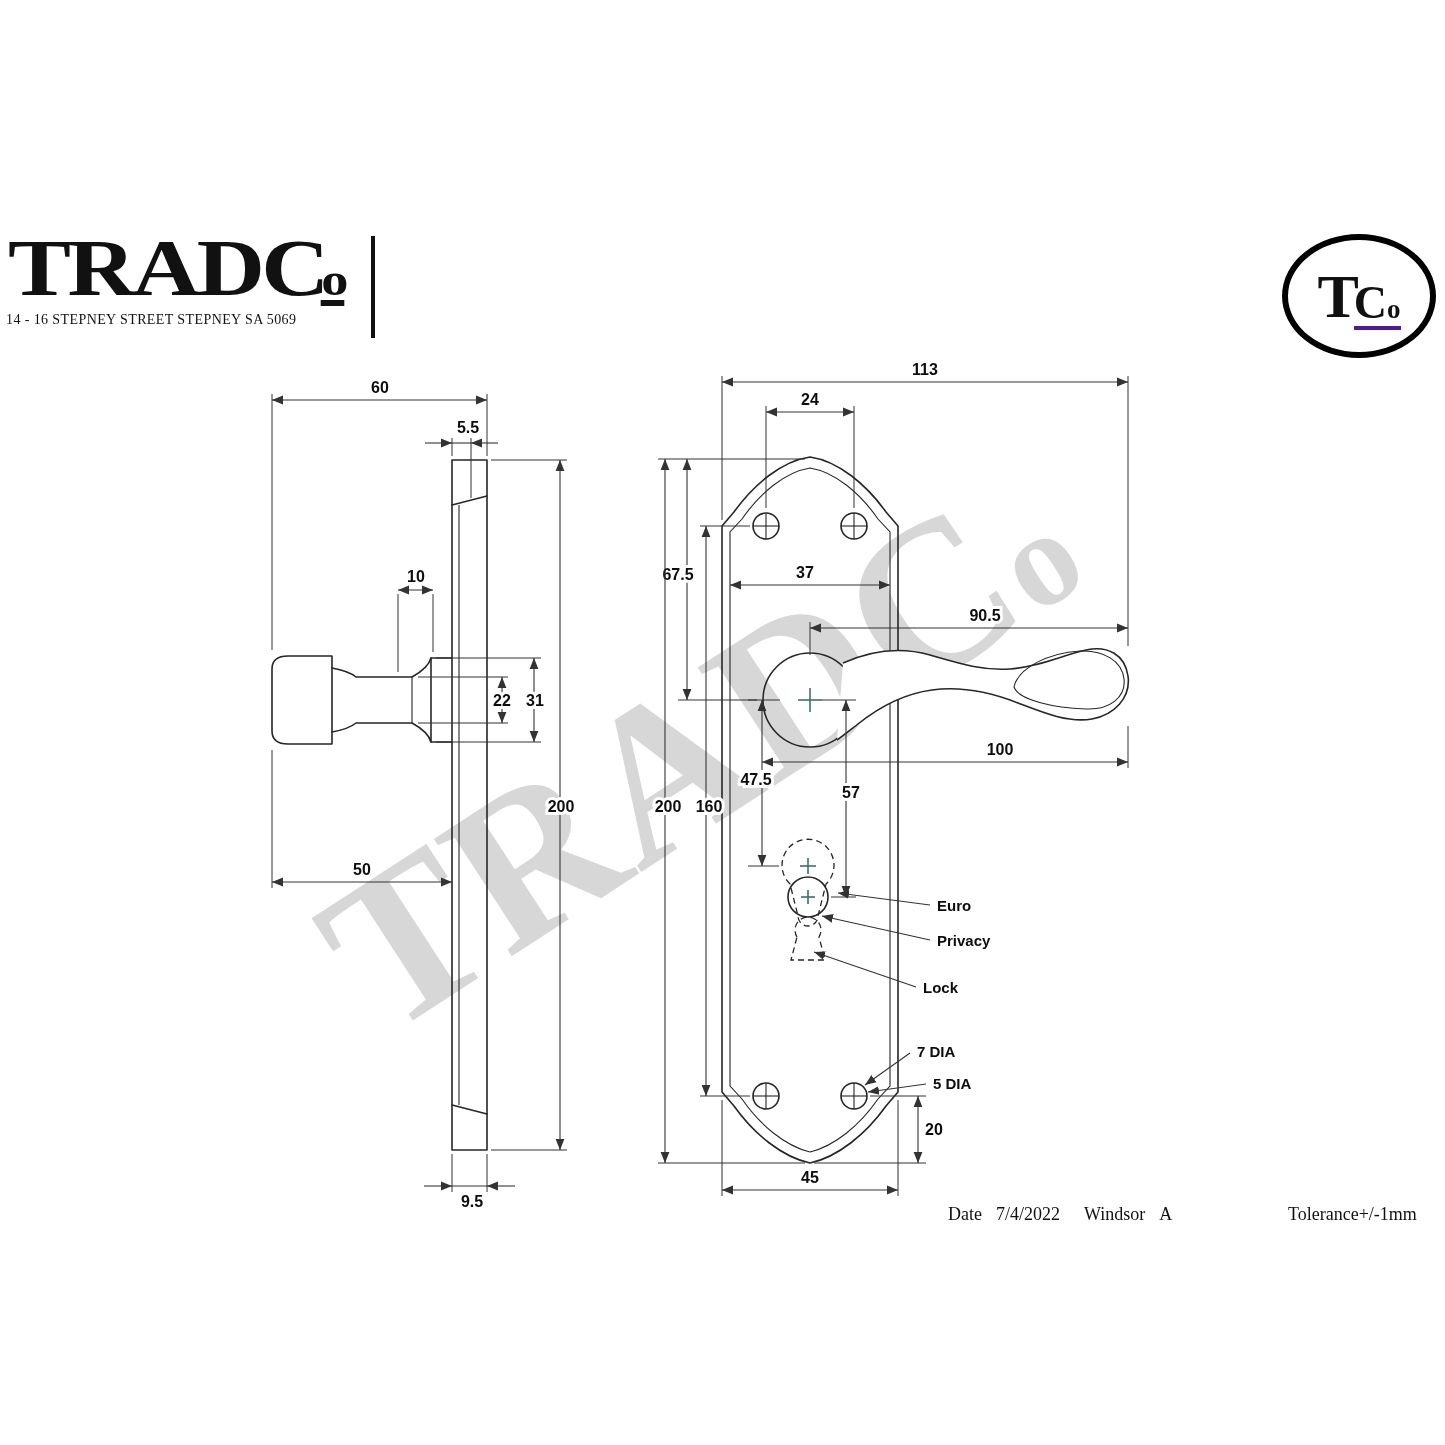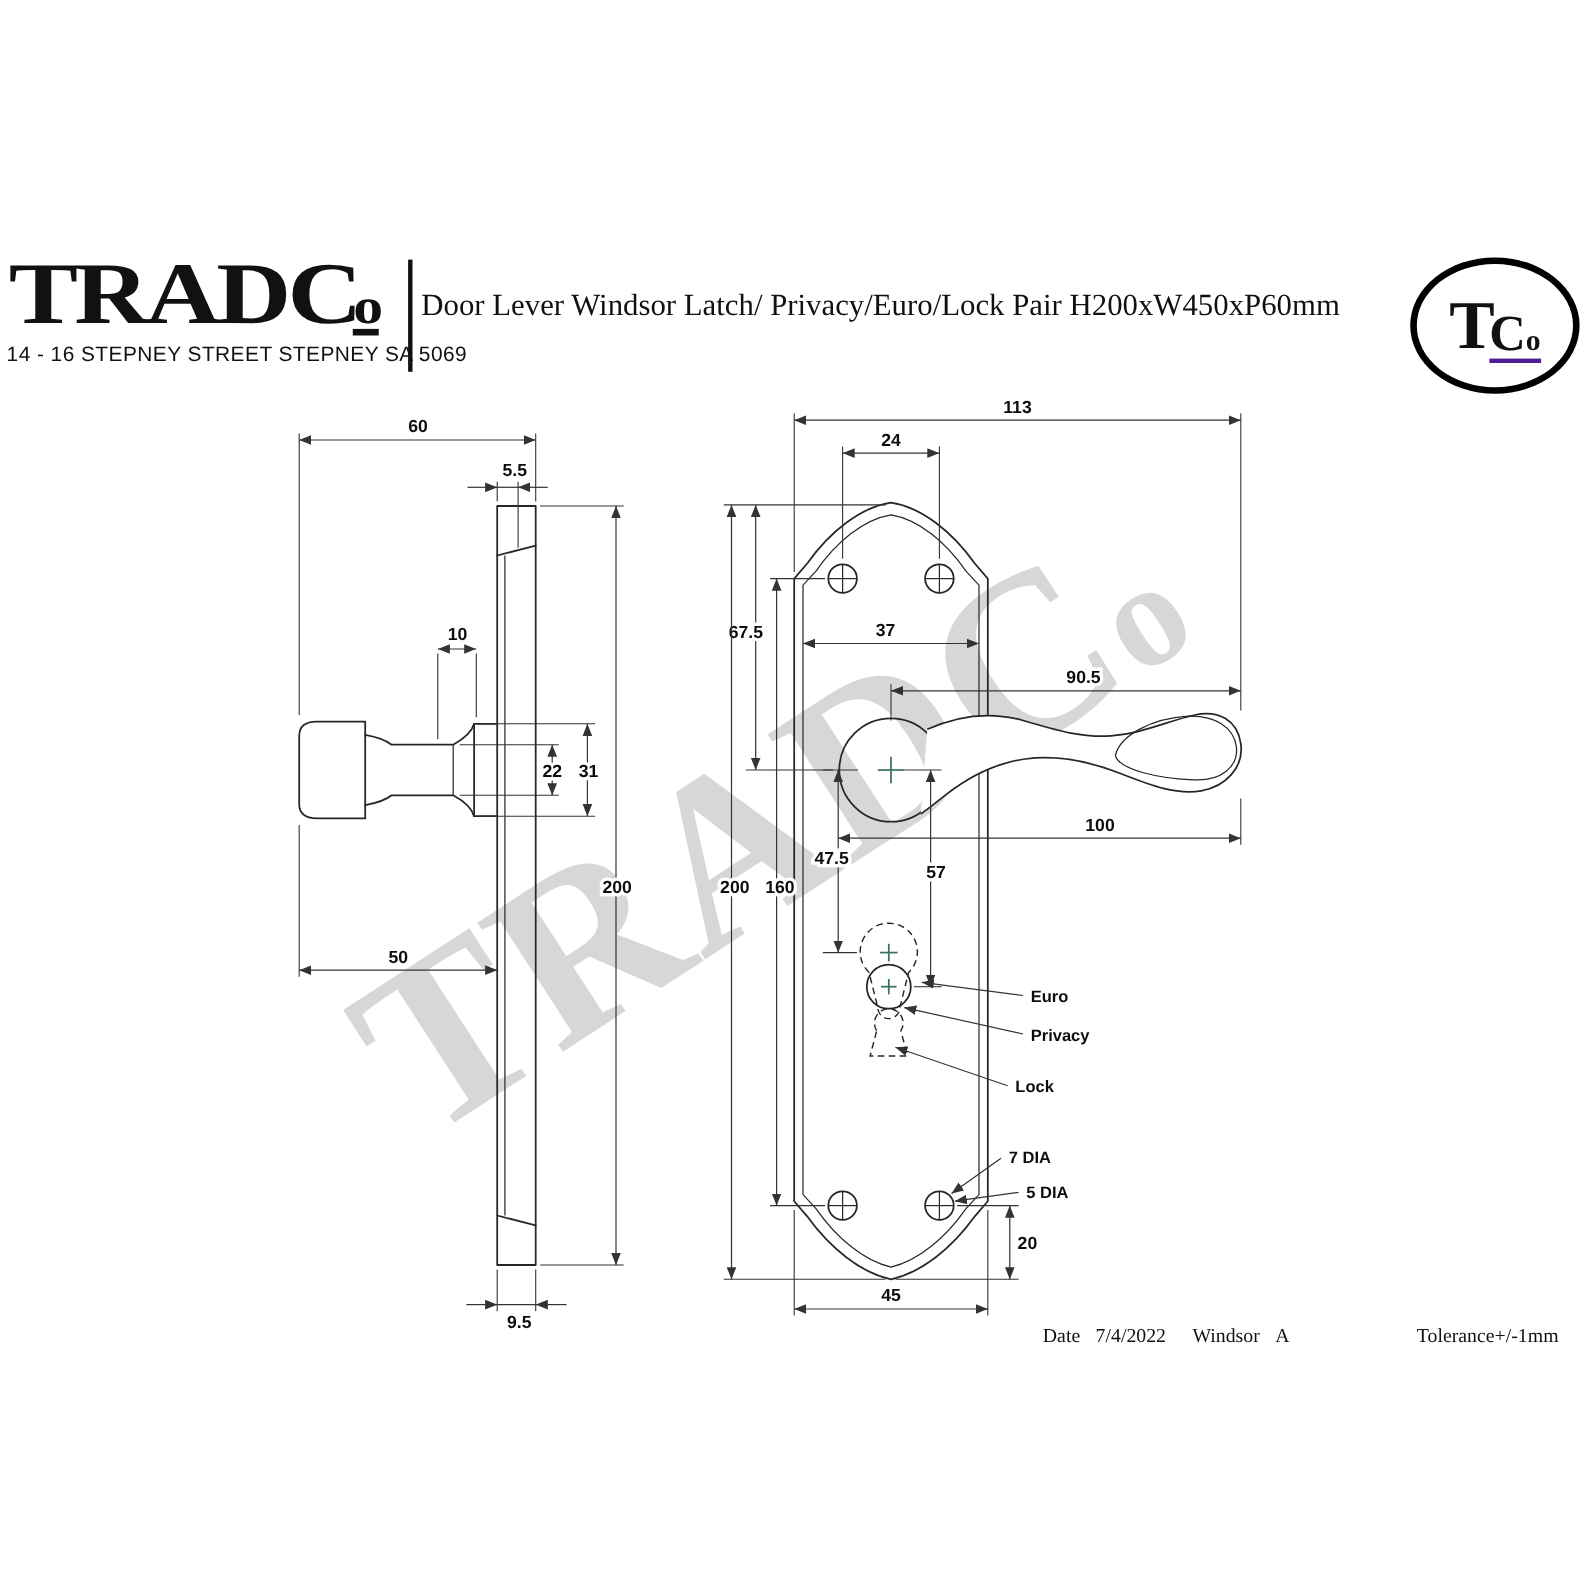--- a/index.html
+++ b/index.html
@@ -13,22 +13,22 @@
              z-index:0;pointer-events:none;white-space:nowrap;}
   .watermark .wm-o{font-size:135px;}
 
   
   .header{position:absolute;left:0;top:0;width:1445px;height:360px;z-index:2;}
   .brand{position:absolute;left:8px;top:228px;font-family:"Liberation Serif",serif;
          font-weight:bold;font-size:80px;line-height:1;letter-spacing:-3px;
          transform:scaleX(1.18);transform-origin:left top;white-space:nowrap;}
   .brand-o{font-size:46px;display:inline-block;border-bottom:6px solid #111;line-height:.9;
            margin-left:-4px;}
-  .address{position:absolute;left:6px;top:312px;font-family:Liberation Sans, sans-serif;
-           font-size:19px;letter-spacing:.4px;white-space:nowrap;text-align:center;}
+  .address{position:absolute;left:6px;top:312px;font-family:Liberation Serif, serif;
+           font-size:14px;letter-spacing:.4px;white-space:nowrap;text-align:center;}
   .divider{position:absolute;left:371px;top:236px;width:4px;height:102px;background:#111;}
   .title{position:absolute;left:383px;top:262px;width:896px;margin:0;overflow:hidden;
          font-family:"Liberation Serif",serif;font-weight:normal;font-size:28px;
          white-space:nowrap;}
   .oval-logo{position:absolute;left:1282px;top:234px;width:142px;height:112px;
              border:6px solid #000;border-radius:50%;display:flex;align-items:center;
              justify-content:center;font-family:"Liberation Serif",serif;font-weight:bold;
              background:#fff;}
   .oval-logo .lt{font-size:62px;line-height:1;}
   .oval-logo .lco{display:inline-block;border-bottom:4px solid #4c1d95;margin-left:-5px;
@@ -272,21 +272,20 @@
         <line class="dim" x1="918" y1="1096" x2="918" y2="1163" marker-start="url(#arr)" marker-end="url(#arr)"></line>
         <text class="dtxt" x="934" y="1135">20</text>
       </g>
     </g>
   </svg>
 
   <div class="header">
     <div class="brand"><span>TRADC</span><span class="brand-o">o</span></div>
     <div class="address">14 - 16 STEPNEY STREET STEPNEY SA 5069</div>
     <div class="divider"></div>
-    <h1 class="title">Door Lever Windsor Latch/ Privacy/Euro/Lock Pair H200xW450xP60mm</h1>
     <div class="oval-logo">
         <span class="lt">T</span>
         <span class="lco"><span class="lc">C</span><span class="lo">o</span></span>
       </div>
   </div>
 
   <div class="footer">
     <div class="footer-meta">
       <span class="lab">Date</span><span class="val">7/4/2022</span><span class="lab">Windsor</span><span class="val2">A</span>
     </div>

